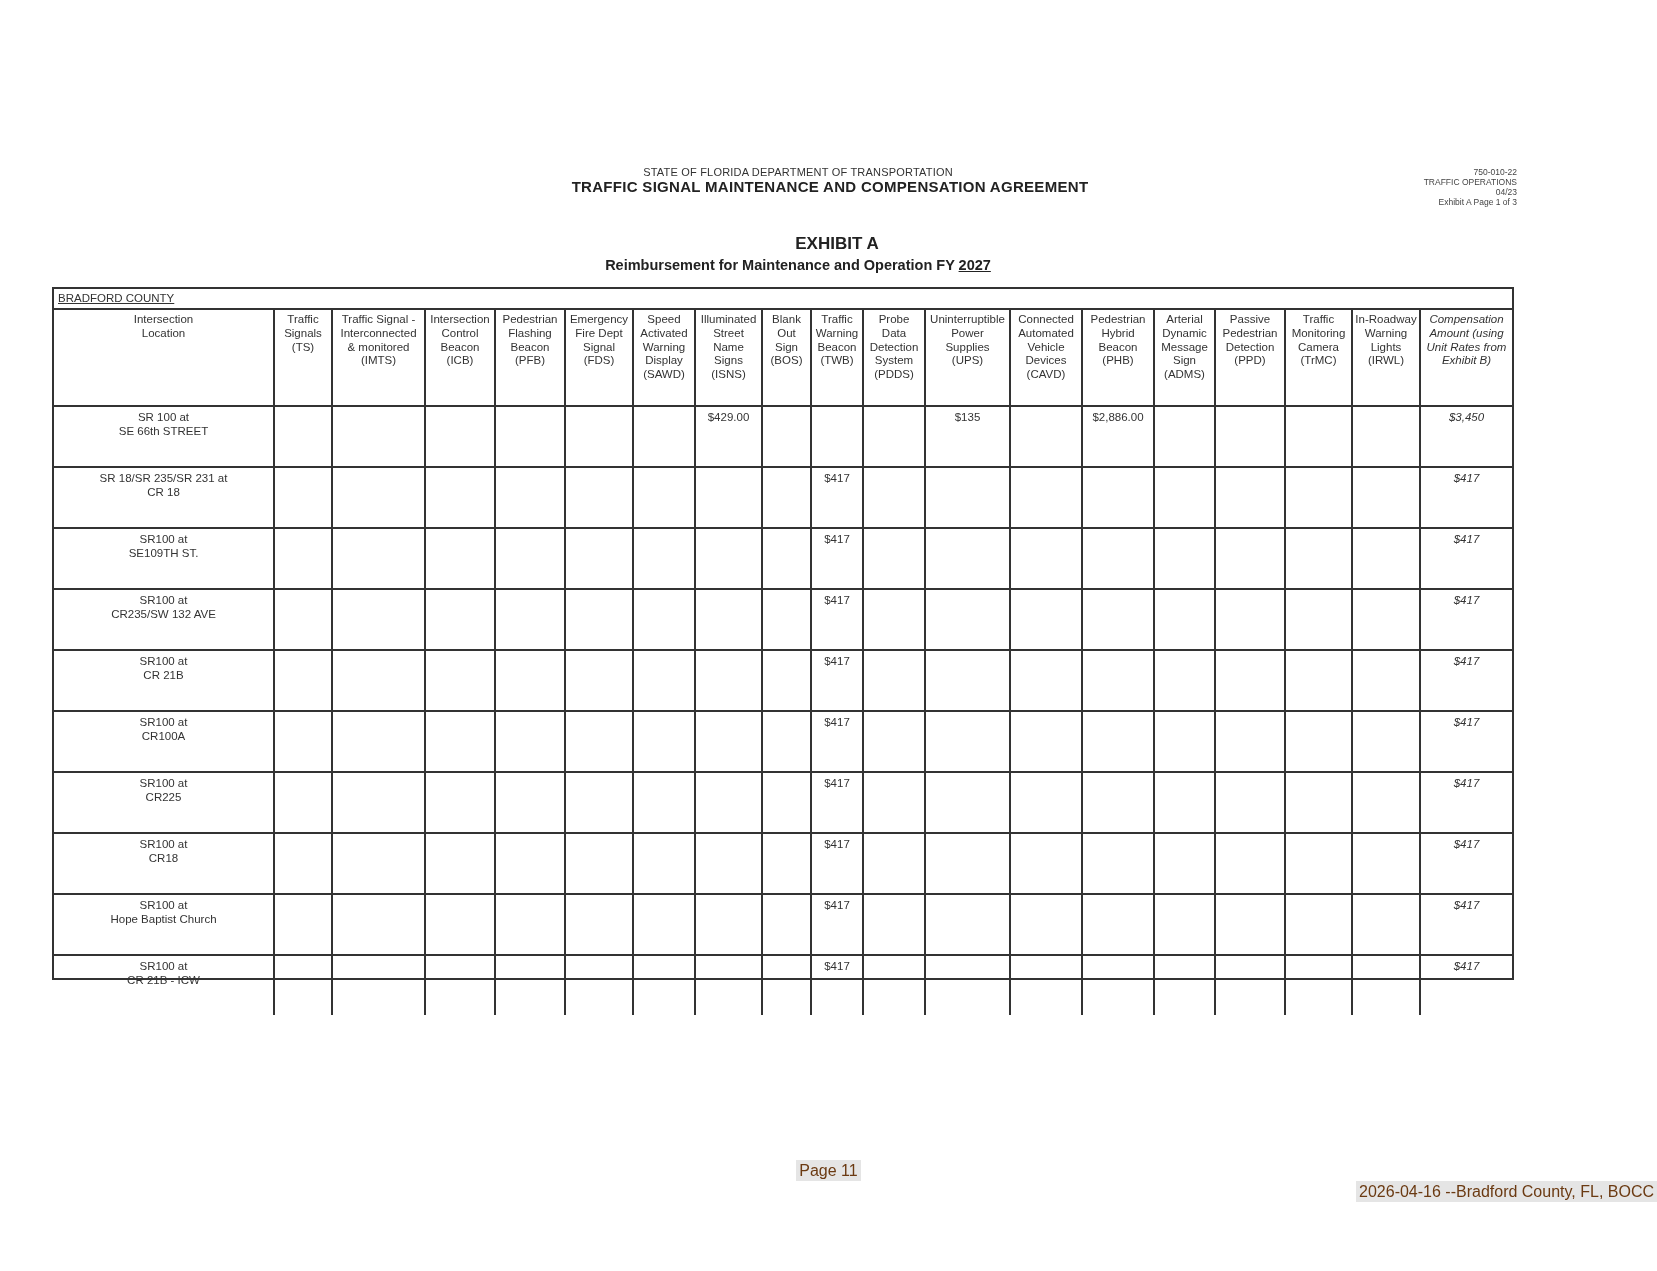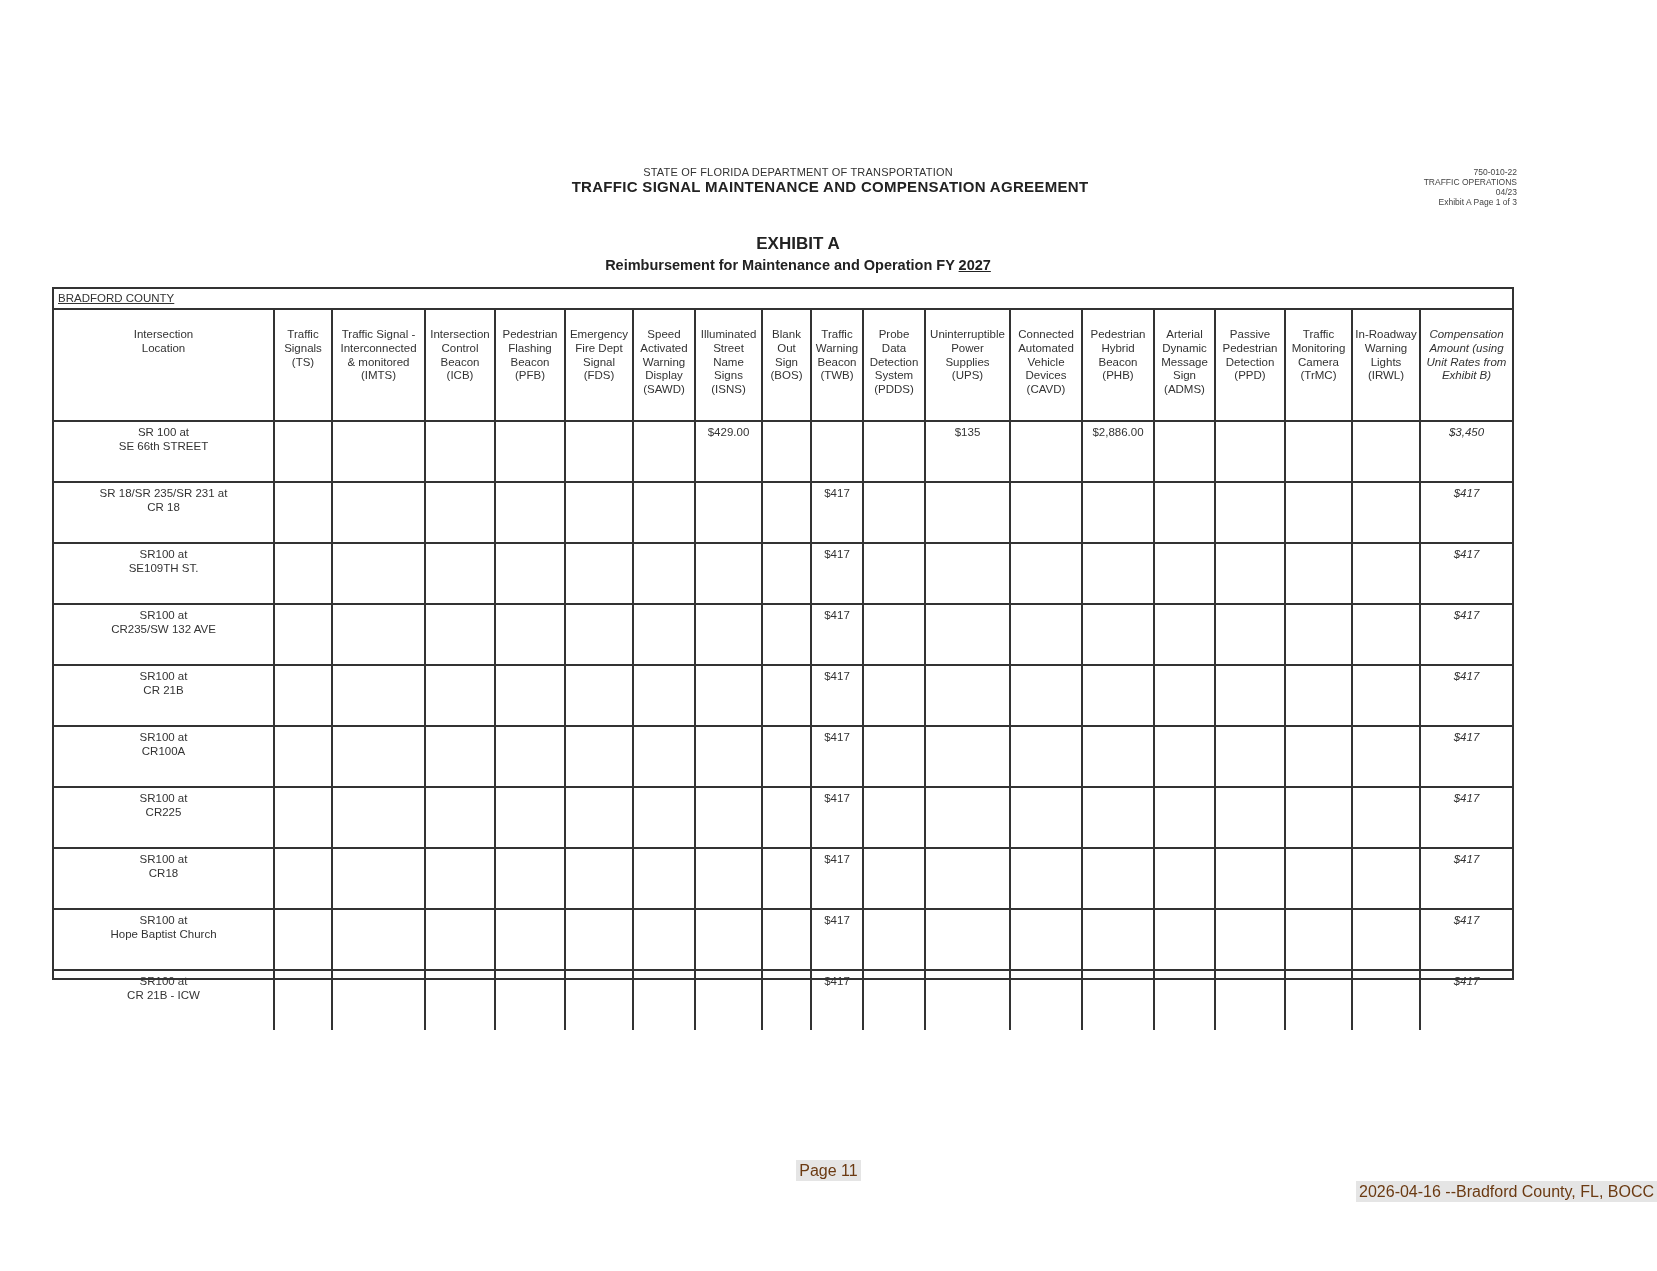--- a/index.html
+++ b/index.html
@@ -2,35 +2,35 @@
 <html><head>
 <meta charset="utf-8">
 <style>
   html, body { margin: 0; padding: 0; background: #ffffff; }
   body { width: 1657px; height: 1271px; position: relative; overflow: hidden;
          font-family: "Liberation Sans", sans-serif; color: #2a2a2a; }
   .abs { position: absolute; }
   .state-line { left: 0; width: 1596px; top: 166px; text-align: center; font-size: 11px; letter-spacing: 0.2px; color: #333; }
   .agreement-title { left: 0; width: 1596px; top: 178px; text-align: center; font-size: 15px; font-weight: bold; letter-spacing: 0.3px; color: #222; margin-left: 32px; }
   .form-meta { right: 140px; top: 167px; text-align: right; font-size: 8.5px; line-height: 10px; color: #444; }
-  .exhibit-title { left: 0; width: 1596px; top: 234px; text-align: center; font-size: 17px; font-weight: bold; color: #222; }
+  .exhibit-title { left: 0; width: 1596px; top: 234px; text-align: center; font-size: 17px; font-weight: bold; color: #222; padding-left: 39px; }
   .exhibit-subtitle { left: 0; width: 1596px; top: 257px; text-align: center; font-size: 14.5px; font-weight: bold; color: #222; }
   .exhibit-subtitle .fy { text-decoration: underline; }
 
   .table-wrap { left: 52px; top: 287px; width: 1462px; height: 693px; border: 2px solid #333; box-sizing: border-box; }
   .county-row { position: absolute; left: 0; top: 0; right: 0; height: 19px; border-bottom: 2px solid #333; padding-left: 23px; }
   .county-label { position: absolute; left: 4px; top: 3px; font-size: 11.5px; text-decoration: underline; color: #333; }
 
   table.grid { position: absolute; left: 0; top: 19px; border-collapse: collapse; table-layout: fixed; width: 1458px; }
   table.grid th, table.grid td { border: 2px solid #333; padding: 0; vertical-align: top; text-align: center; overflow: hidden; }
   table.grid tr:first-child th { border-top: none; }
   table.grid th:first-child, table.grid td:first-child { border-left: none; }
   table.grid th:last-child, table.grid td:last-child { border-right: none; font-style: italic; }
   table.grid tr:last-child td { border-bottom: none; }
-  table.grid th { height: 92px; font-weight: normal; font-size: 11.5px; line-height: 13.8px; padding-top: 20px; color: #333; }
+  table.grid th { height: 92px; font-weight: normal; font-size: 11.5px; line-height: 13.8px; padding-top: 5px; color: #333; }
   table.grid td { height: 56px; font-size: 11.5px; line-height: 14px; padding-top: 3px; color: #333; }
   .hdr-line { display: block; white-space: nowrap; }
   .loc-line { display: block; white-space: nowrap; }
 
   .footer-box { left: 0; width: 1657px; text-align: center; }
   .footer-page { top: 1160px; }
   .footer-date { top: 1181px; text-align: right; }
   .footer-tag { display: inline-block; background: #e5e5e5; color: #6b3a12; font-size: 16px; line-height: 21px; padding: 0 3px; }
 </style>
 </head>

